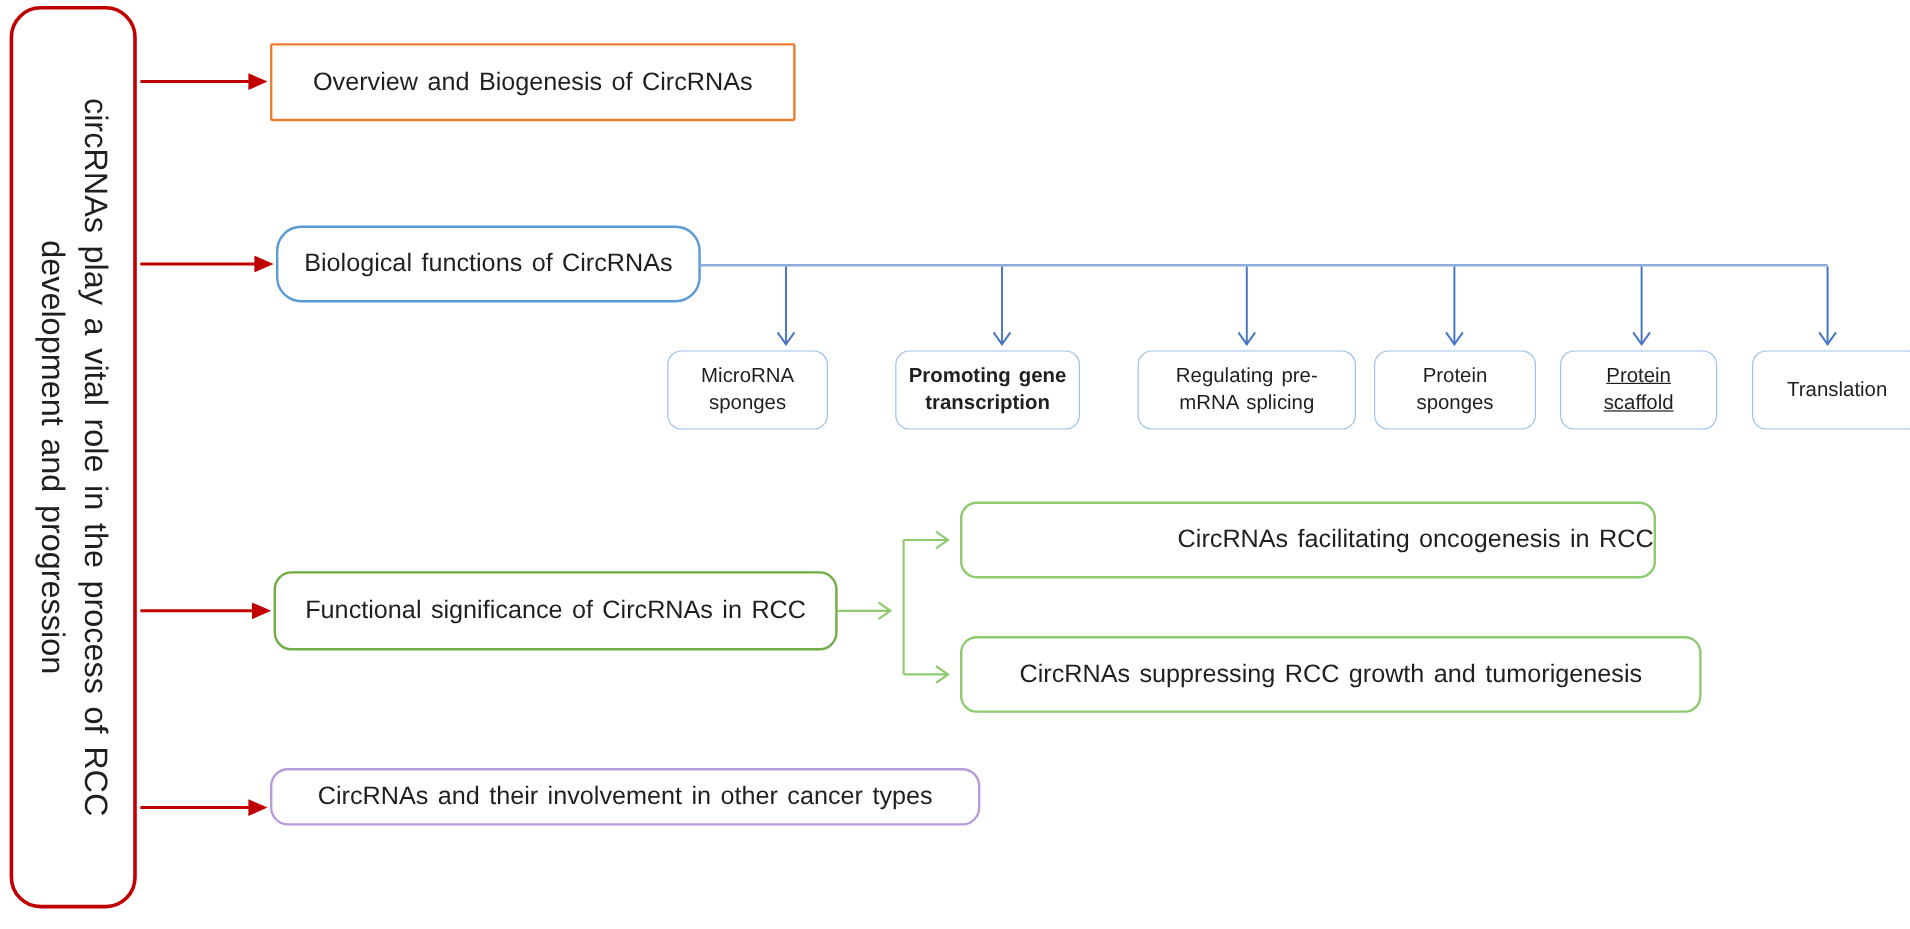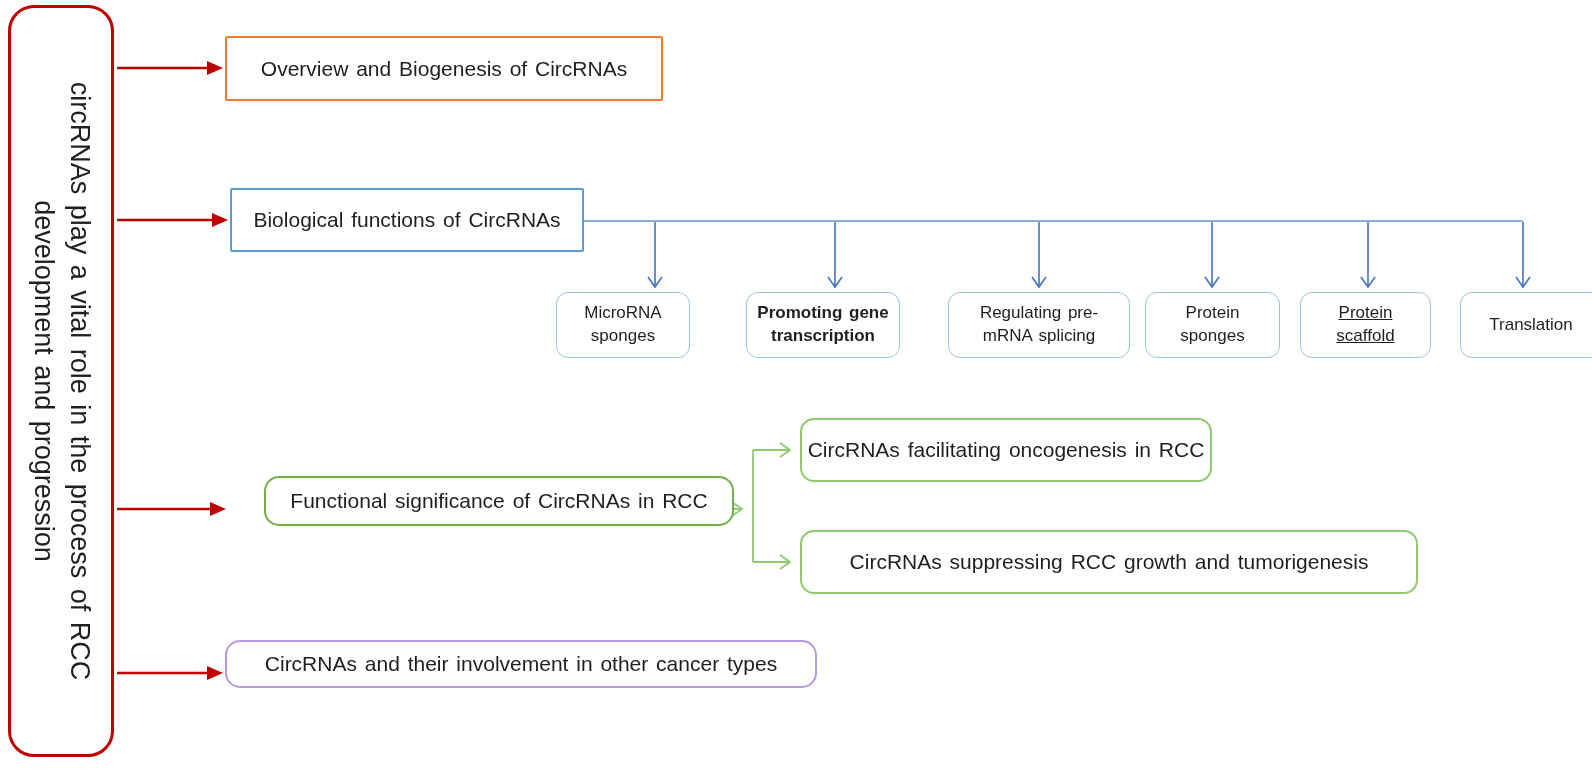--- a/index.html
+++ b/index.html
@@ -36,25 +36,25 @@
     display:flex;flex-direction:column;justify-content:center;
     text-align:center;
     font-size:27px;
     line-height:1.32;
     word-spacing:3px;
     color:#1f1f1f;
     white-space:nowrap;
   }
   .main-label{font-size:21px;}
   .orange-box{left:225px;top:36px;width:438px;height:65px;border:2.5px solid var(--orange);border-radius:2px;}
-  .blue-box{left:230px;top:188px;width:354px;height:64px;border:2.5px solid var(--blue);border-radius:2px;}
-  .green-box{left:228px;top:476px;width:470px;height:50px;border:2.5px solid var(--green);border-radius:15px;margin-left:36px;}
+  .blue-box{left:230px;top:188px;width:354px;height:64px;border:2.5px solid var(--blue);border-radius:21px;}
+  .green-box{left:228px;top:476px;width:470px;height:66px;border:2.5px solid var(--green);border-radius:15px;}
   .purple-box{left:225px;top:640px;width:592px;height:48px;border:2.5px solid var(--purple);border-radius:15px;}
   .branch-box{border:2px solid var(--green-light);border-radius:14px;font-size:21px;}
-  .branch-1{left:800px;top:418px;width:412px;height:64px;}
+  .branch-1{left:800px;top:418px;width:580px;height:64px;justify-content:flex-end;}
   .branch-2{left:800px;top:530px;width:618px;height:64px;}
   .func-box{
     top:292px;height:66px;
     border:1.8px solid var(--blue-light);
     border-radius:12px;
     font-size:17px;
     line-height:1.35;
     padding:2px 6px;
   }
   .func-1{left:556px;width:134px;}

